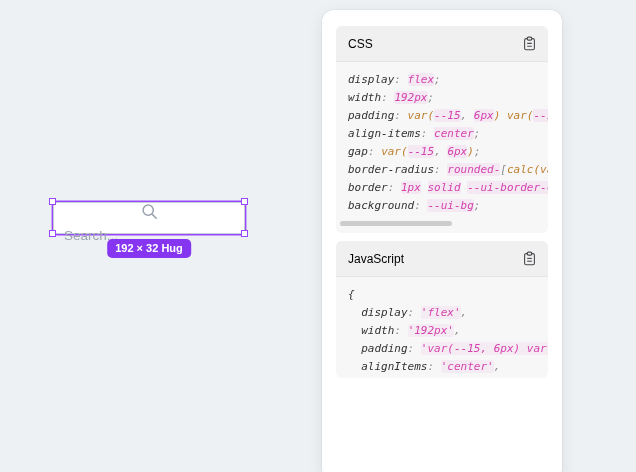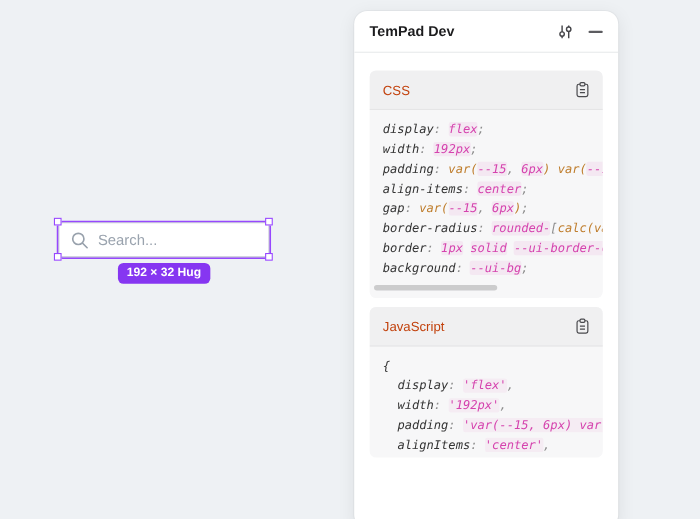--- a/index.html
+++ b/index.html
@@ -16,20 +16,21 @@
   .canvas { position:absolute; inset:0; }
 
   .search-frame {
     position:absolute; left:53px; top:202px; width:192px; height:32px;
     background:#ffffff;
     border:1px solid #c9ced6;
     border-radius:4px;
     box-shadow:0 0 0 1.4px #9747FF;
     display:flex; align-items:center; gap:8px;
     padding:0 10px;
+    flex-direction:column;
   }
   .search-frame input {
     border:none; outline:none; background:transparent;
     font-family:"Liberation Sans", sans-serif;
     font-size:13.5px; color:#4a5260; width:100%;
   }
   .search-frame input::placeholder { color:#9aa3ae; }
 
   .handle {
     position:absolute; width:7px; height:7px;
@@ -73,21 +74,21 @@
   .code-section { padding:16px 14px 0; }
   .section-label { font-size:12.5px; font-weight:bold; color:#1c1c1e; margin-bottom:11px; }
 
   .code-card {
     border-radius:6px; overflow:hidden; margin-bottom:8px; background:#f7f7f8;
   }
   .code-card-header {
     height:36px; background:#f0f0f1; border-bottom:1px solid #e5e5e6;
     display:flex; align-items:center; padding:0 12px;
   }
-  .code-card-label { font-size:12px; color:#c2410c; }
+  .code-card-label { font-size:12px; color:#000000; }
   .copy-btn { margin-left:auto; }
 
   .code-lines {
     padding:9px 0 2px 12px;
     font-family:"DejaVu Sans Mono", monospace;
     font-size:11px; line-height:18px;
     white-space:pre; overflow:hidden;
   }
   .code-line { height:18px;font-style:italic; }
 
@@ -121,38 +122,20 @@
   <div class="handle h-tl"></div>
   <div class="handle h-tr"></div>
   <div class="handle h-bl"></div>
   <div class="handle h-br"></div>
 
   <div class="dim-badge">192 × 32 Hug</div>
 </div>
 
 <div class="panel">
 
-  <div class="panel-header">
-    <span class="panel-title">TemPad Dev</span>
-    <span class="header-actions">
-      <button class="icon-btn" aria-label="options">
-        <span style="display:flex;">
-          <svg width="16" height="16" viewBox="0 0 16 16" fill="none">
-            <line x1="5" y1="2.2" x2="5" y2="13.8" stroke="#454549" stroke-width="1.3"></line>
-            <circle cx="5" cy="10" r="2" fill="#ffffff" stroke="#454549" stroke-width="1.3"></circle>
-            <line x1="11" y1="2.2" x2="11" y2="13.8" stroke="#454549" stroke-width="1.3"></line>
-            <circle cx="11" cy="5.6" r="2" fill="#ffffff" stroke="#454549" stroke-width="1.3"></circle>
-          </svg>
-        </span>
-      </button>
-      <button class="icon-btn" aria-label="minimize">
-        <span style="display:block;width:13px;height:2px;background:#5c5c60;border-radius:1px;"></span>
-      </button>
-    </span>
-  </div>
 
 
   <div class="code-section">
     <div>
   <div class="code-card">
     <div class="code-card-header">
       <span class="code-card-label">CSS</span>
       <button class="icon-btn copy-btn" aria-label="copy">
         <span style="display:flex;">
           <svg width="13" height="15" viewBox="0 0 13 15" fill="none">

